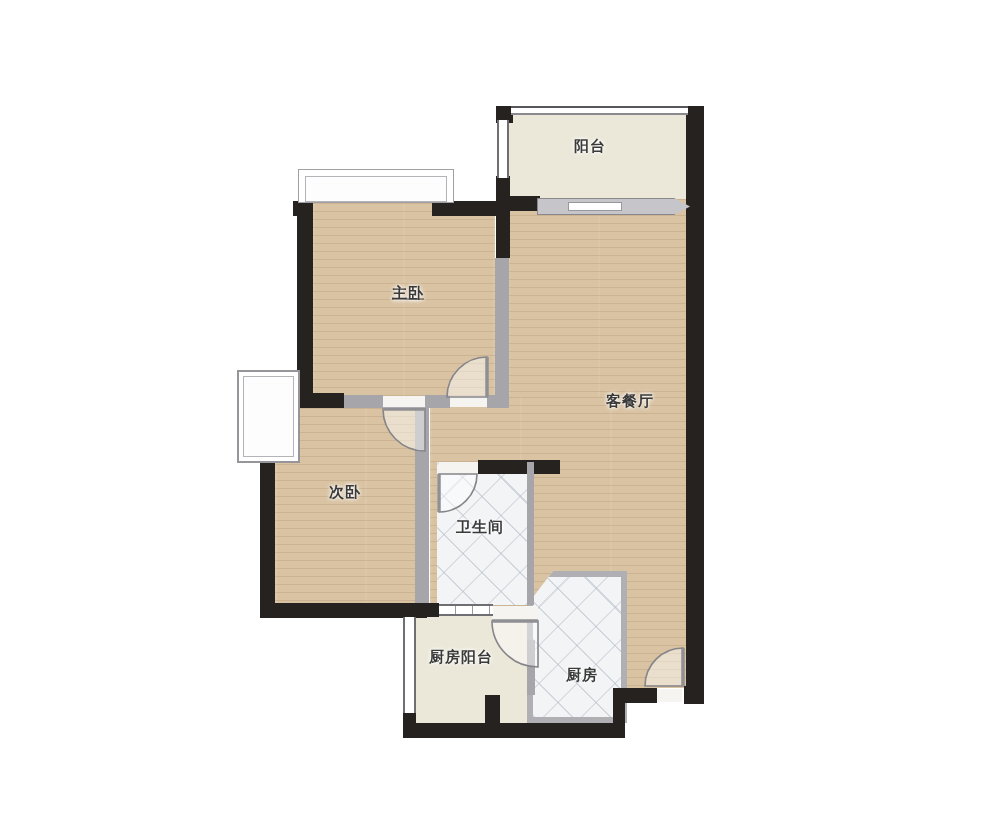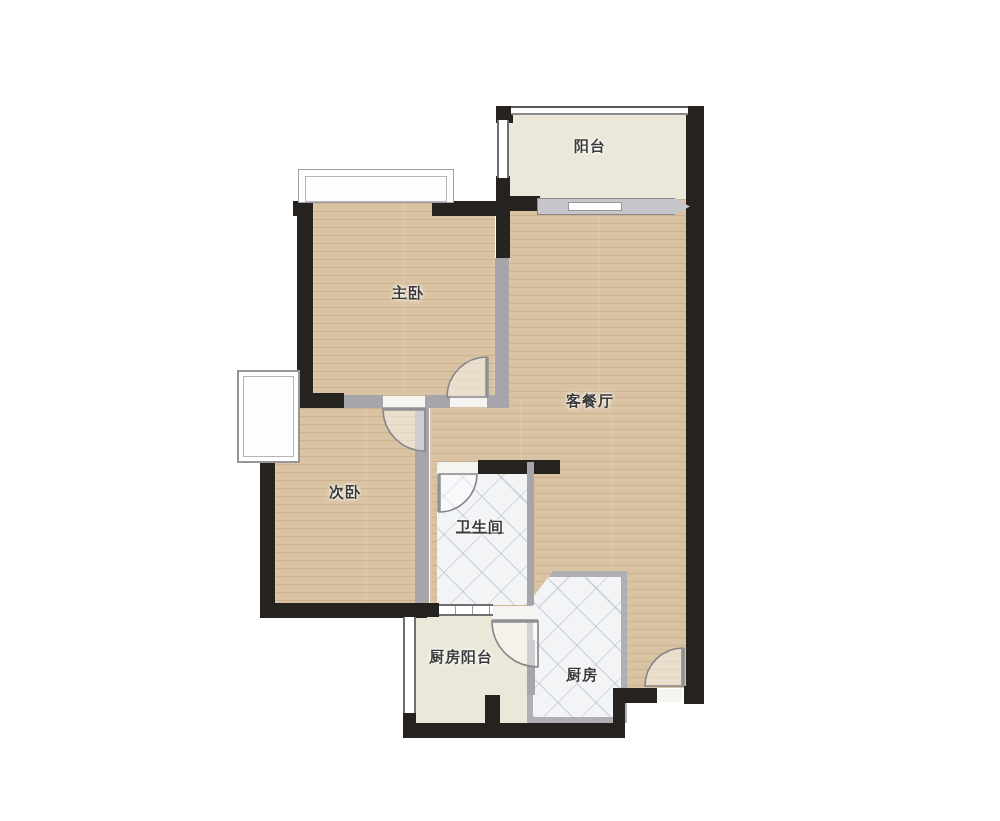--- a/index.html
+++ b/index.html
@@ -115,20 +115,20 @@
     <path class="leaf" d="M 383,409 L 425,409"></path>
     <path d="M 439,474 L 439,512 A 38 38 0 0 0 477,474 Z"></path>
     <path class="leaf" d="M 439,474 L 439,512"></path>
     <path d="M 538,621 L 492,621 A 46 46 0 0 0 538,667 Z"></path>
     <path class="leaf" d="M 492,621 L 538,621"></path>
     <path d="M 683,686 L 683,648 A 38 38 0 0 0 645,686 Z"></path>
     <path class="leaf" d="M 683,648 L 683,686"></path>
   </svg>
 
   <span class="room-label" style="left:590px;top:146px;">阳台</span>
-  <span class="room-label" style="left:408px;top:293px;">主卧</span>
-  <span class="room-label" style="left:590px;top:401px;">客餐厅</span>
+  <span class="room-label" style="left:408px;top:293px;text-decoration:underline;">主卧</span>
+  <span class="room-label" style="left:630px;top:401px;">客餐厅</span>
   <span class="room-label" style="left:345px;top:492px;">次卧</span>
-  <span class="room-label" style="left:480px;top:527px;text-decoration:underline;">卫生间</span>
+  <span class="room-label" style="left:480px;top:527px;">卫生间</span>
   <span class="room-label" style="left:461px;top:657px;">厨房阳台</span>
   <span class="room-label" style="left:582px;top:675px;">厨房</span>
 
 </div>
 
 </body></html>

